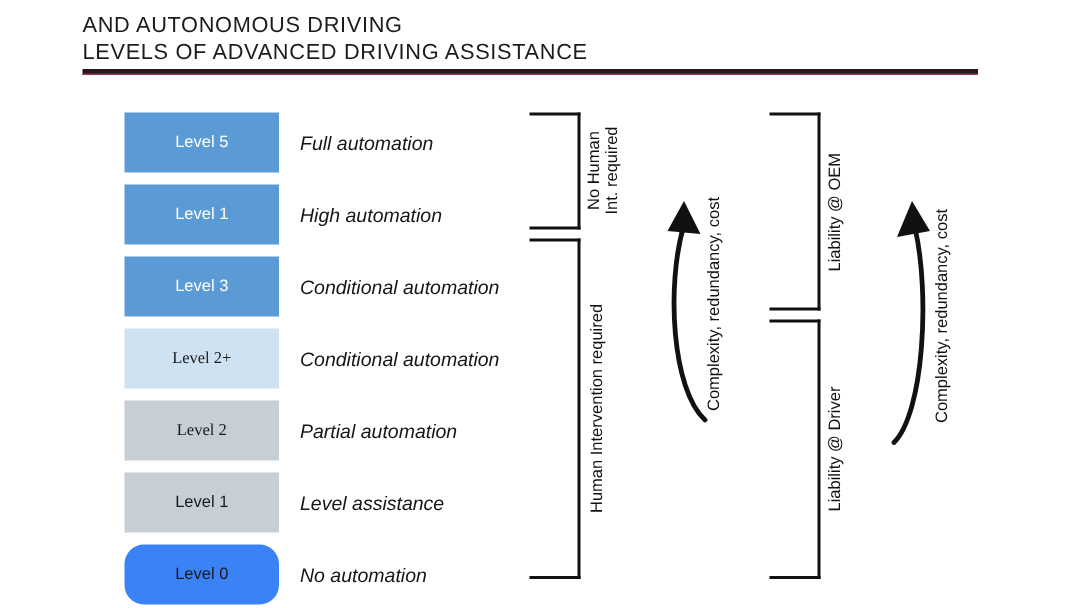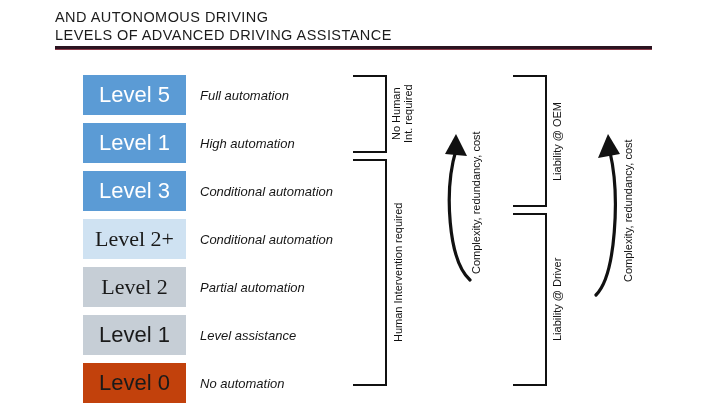--- a/index.html
+++ b/index.html
@@ -53,21 +53,21 @@
   }
   .level-chip {
     position: absolute;
     left: 0;
     top: 0;
     width: 103px;
     height: 40px;
     display: flex;
     align-items: center;
     justify-content: center;
-    font-size: 22px;
+    font-size: 11px;
     box-sizing: border-box;
   }
   .level-desc {
     position: absolute;
     left: 117px;
     top: 0;
     height: 40px;
     display: flex;
     align-items: center;
     font-size: 13px;
@@ -134,21 +134,21 @@
     <div class="level-chip" style="background: rgb(198, 206, 214); color: rgb(26, 26, 26); font-family: Liberation Serif, serif;">Level 2</div>
     <div class="level-desc">Partial automation</div>
   </div>
 
   <div class="level-row">
     <div class="level-chip" style="background: rgb(198, 206, 214); color: rgb(26, 26, 26);">Level 1</div>
     <div class="level-desc">Level assistance</div>
   </div>
 
   <div class="level-row">
-    <div class="level-chip" style="background: #c2410c; color: rgb(26, 26, 26);">Level 0</div>
+    <div class="level-chip" style="background: #3b82f6; color: rgb(26, 26, 26); border-radius: 13px;">Level 0</div>
     <div class="level-desc">No automation</div>
   </div>
 
 </div>
 
 <div class="bracket" style="left:353px; top:75px; width:34px; height:78px;"></div>
 <div class="vtext" style="left:390px; top:78px; height:72px; width:13px;">No Human</div>
 <div class="vtext" style="left:402px; top:78px; height:72px; width:13px;">Int. required</div>
 
 <div class="bracket" style="left:353px; top:159px; width:34px; height:227px;"></div>

